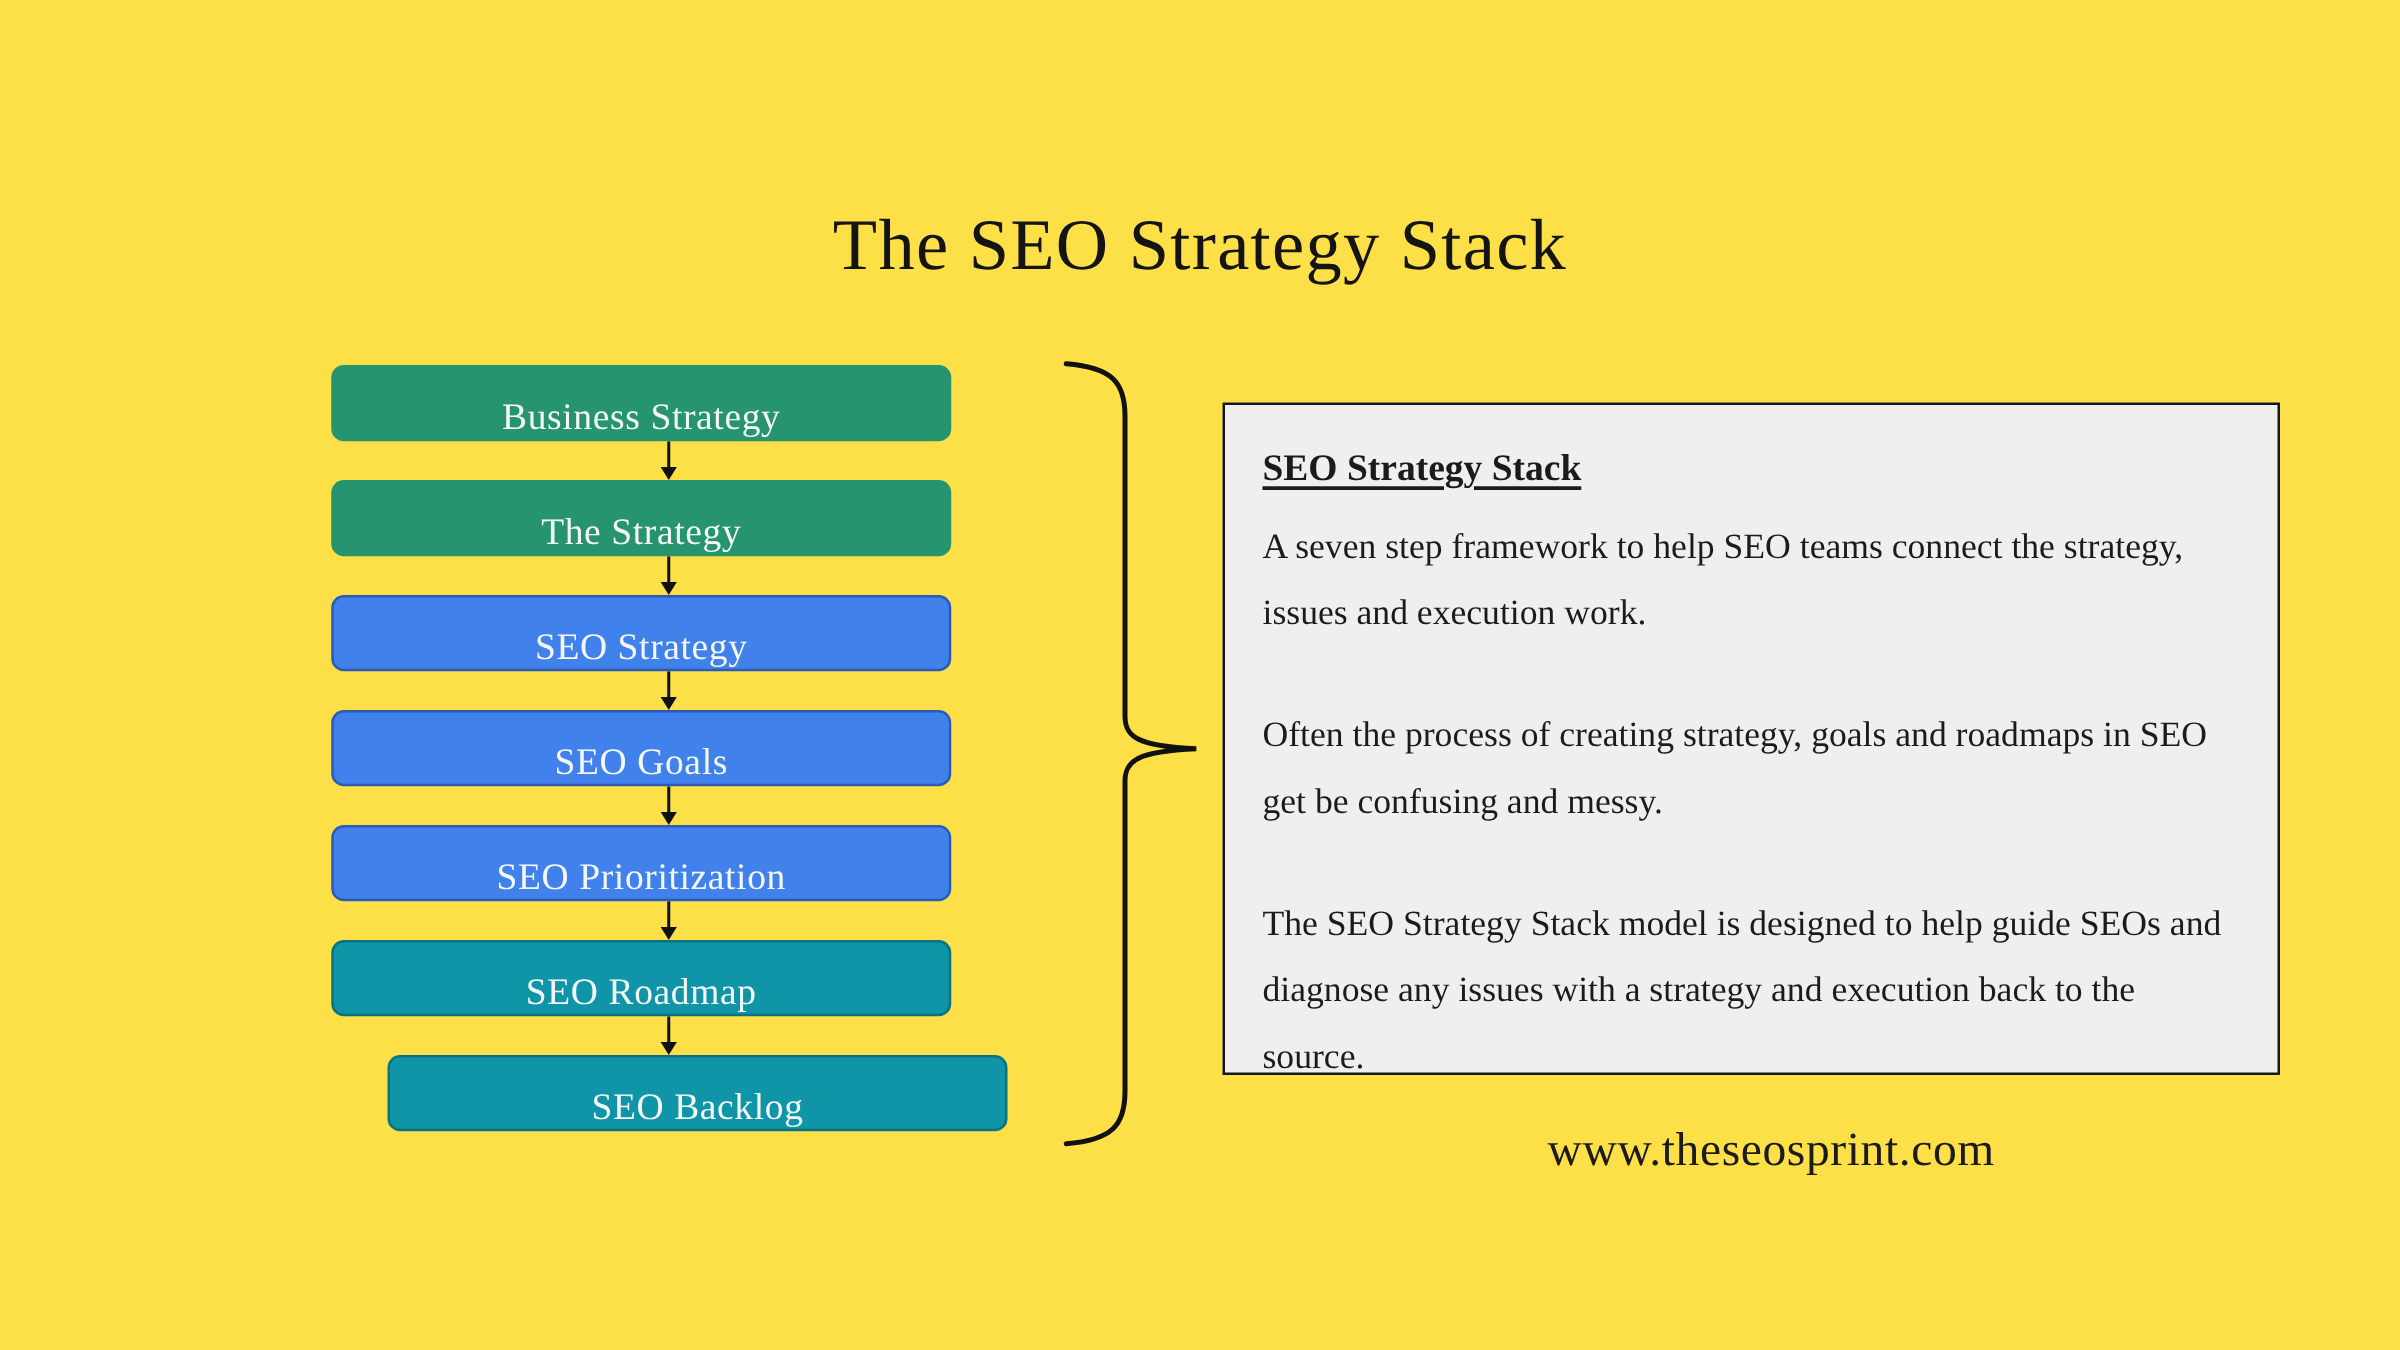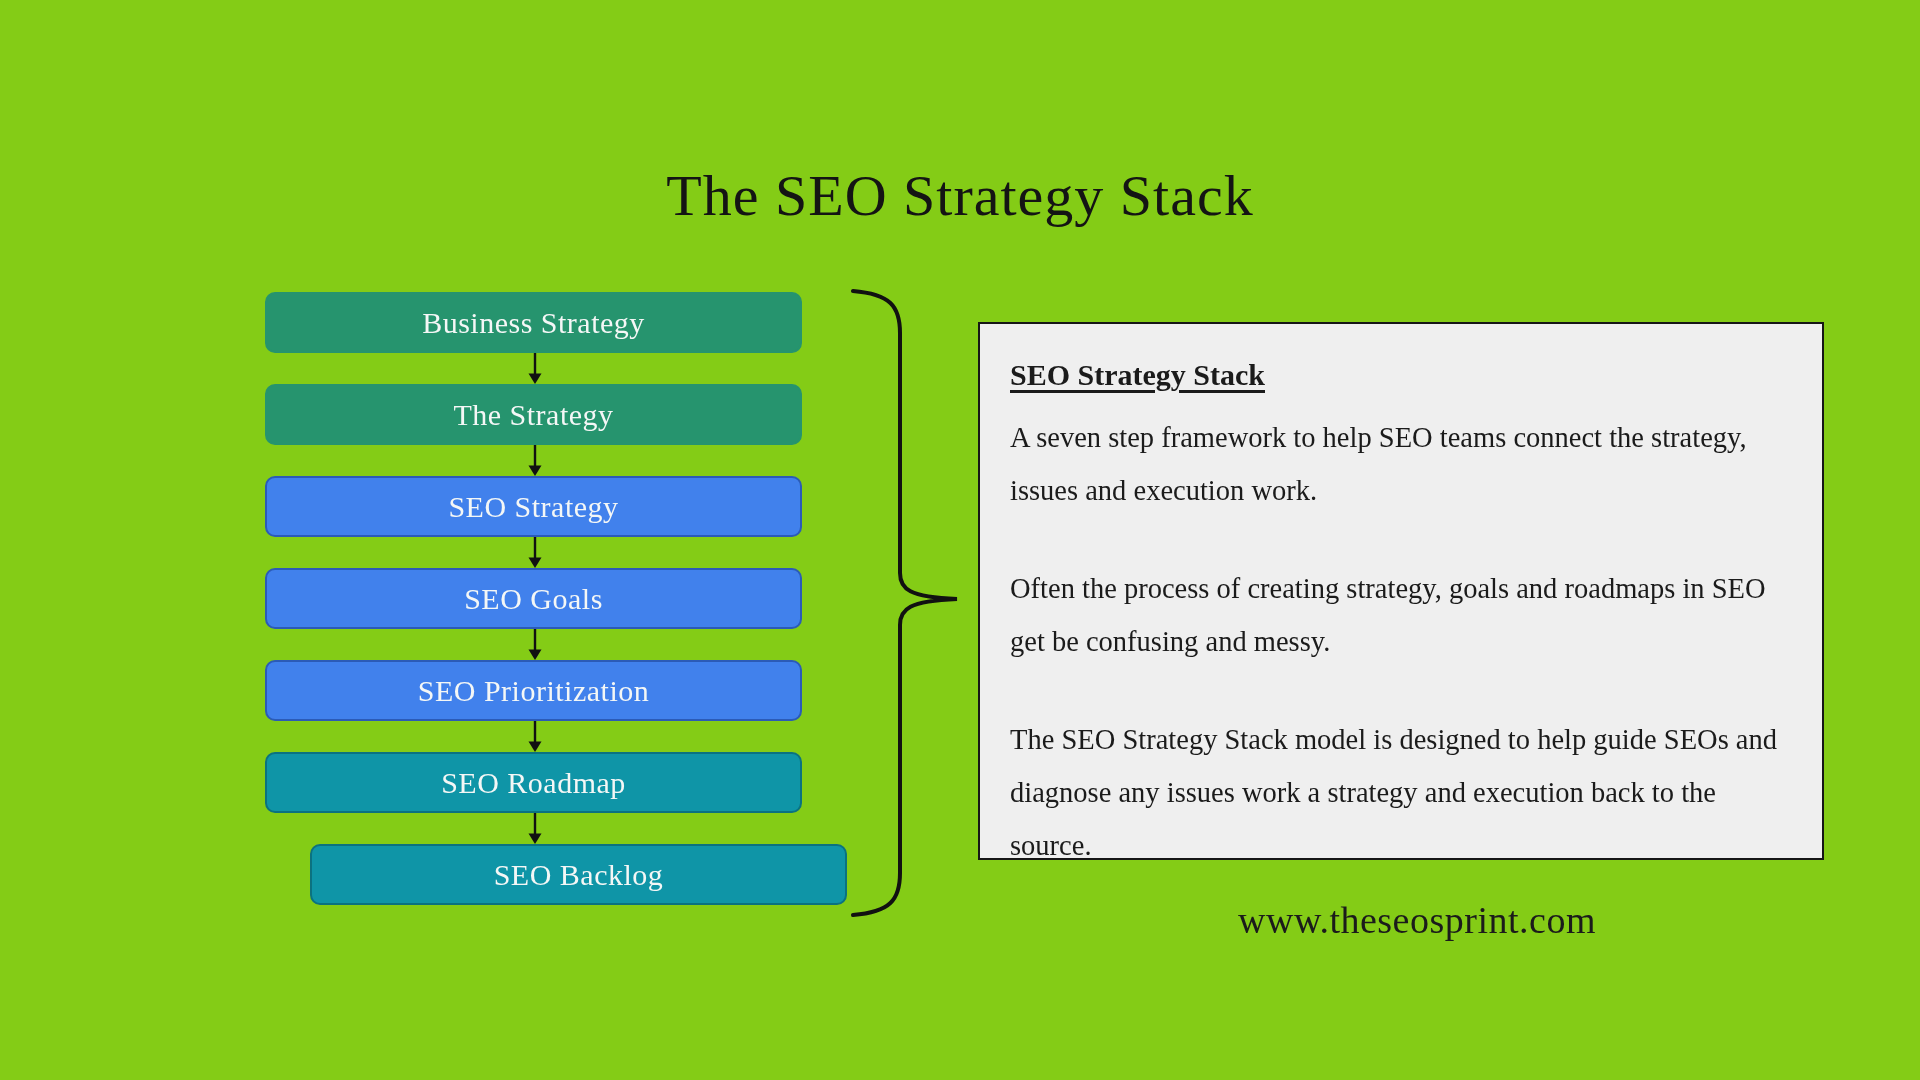--- a/index.html
+++ b/index.html
@@ -3,21 +3,21 @@
 <meta charset="utf-8">
 <style>
   * { margin: 0; padding: 0; box-sizing: border-box; }
   html, body { background: #ffffff; }
   body { font-family: "Liberation Serif", "DejaVu Serif", serif; }
 
   .canvas {
     position: relative;
     width: 1920px;
     height: 1080px;
-    background: #84cc16;
+    background: #fde047;
     margin: 0 auto;
     overflow: hidden;
     text-decoration: underline;
   }
 
   .title {
     position: absolute;
     top: 162px;
     left: 0;
     width: 100%;
@@ -31,26 +31,26 @@
   .stack {
     position: absolute;
     left: 265px;
     top: 292px;
     width: 540px;
   }
 
   .stack-box {
     position: absolute;
     left: 0;
-    width: 537px;
+    width: 496px;
     height: 61px;
     border-radius: 10px;
     border: 2.5px solid transparent;
     display: flex;
-    align-items: center;
+    align-items: flex-end;
     justify-content: center;
     color: #f4f7f6;
     font-size: 30px;
     letter-spacing: 0.5px;
   }
 
   .arrow-wrap {
     position: absolute;
     left: 259px;           
     width: 22px;
@@ -194,18 +194,18 @@
                C 64 313, 55 321, 55 337
                L 55 585
                C 55 612, 45 624, 8 627" stroke="#111111" stroke-width="4" stroke-linecap="round" fill="none"></path>
     </svg>
   </div>
 
   <div class="info-panel" style="background: rgb(239, 239, 239); border-color: rgb(22, 22, 22);">
     <div class="info-heading">SEO Strategy Stack</div>
     <div class="info-paragraph">A seven step framework to help SEO teams connect the strategy, issues and execution work.</div>
     <div class="info-paragraph">Often the process of creating strategy, goals and roadmaps in SEO get be confusing and messy.</div>
-    <div class="info-paragraph">The SEO Strategy Stack model is designed to help guide SEOs and diagnose any issues work a strategy and execution back to the source.</div>
+    <div class="info-paragraph">The SEO Strategy Stack model is designed to help guide SEOs and diagnose any issues with a strategy and execution back to the source.</div>
   </div>
 
   <div class="footer-url">www.theseosprint.com</div>
 
 </div>
 
 </body></html>

